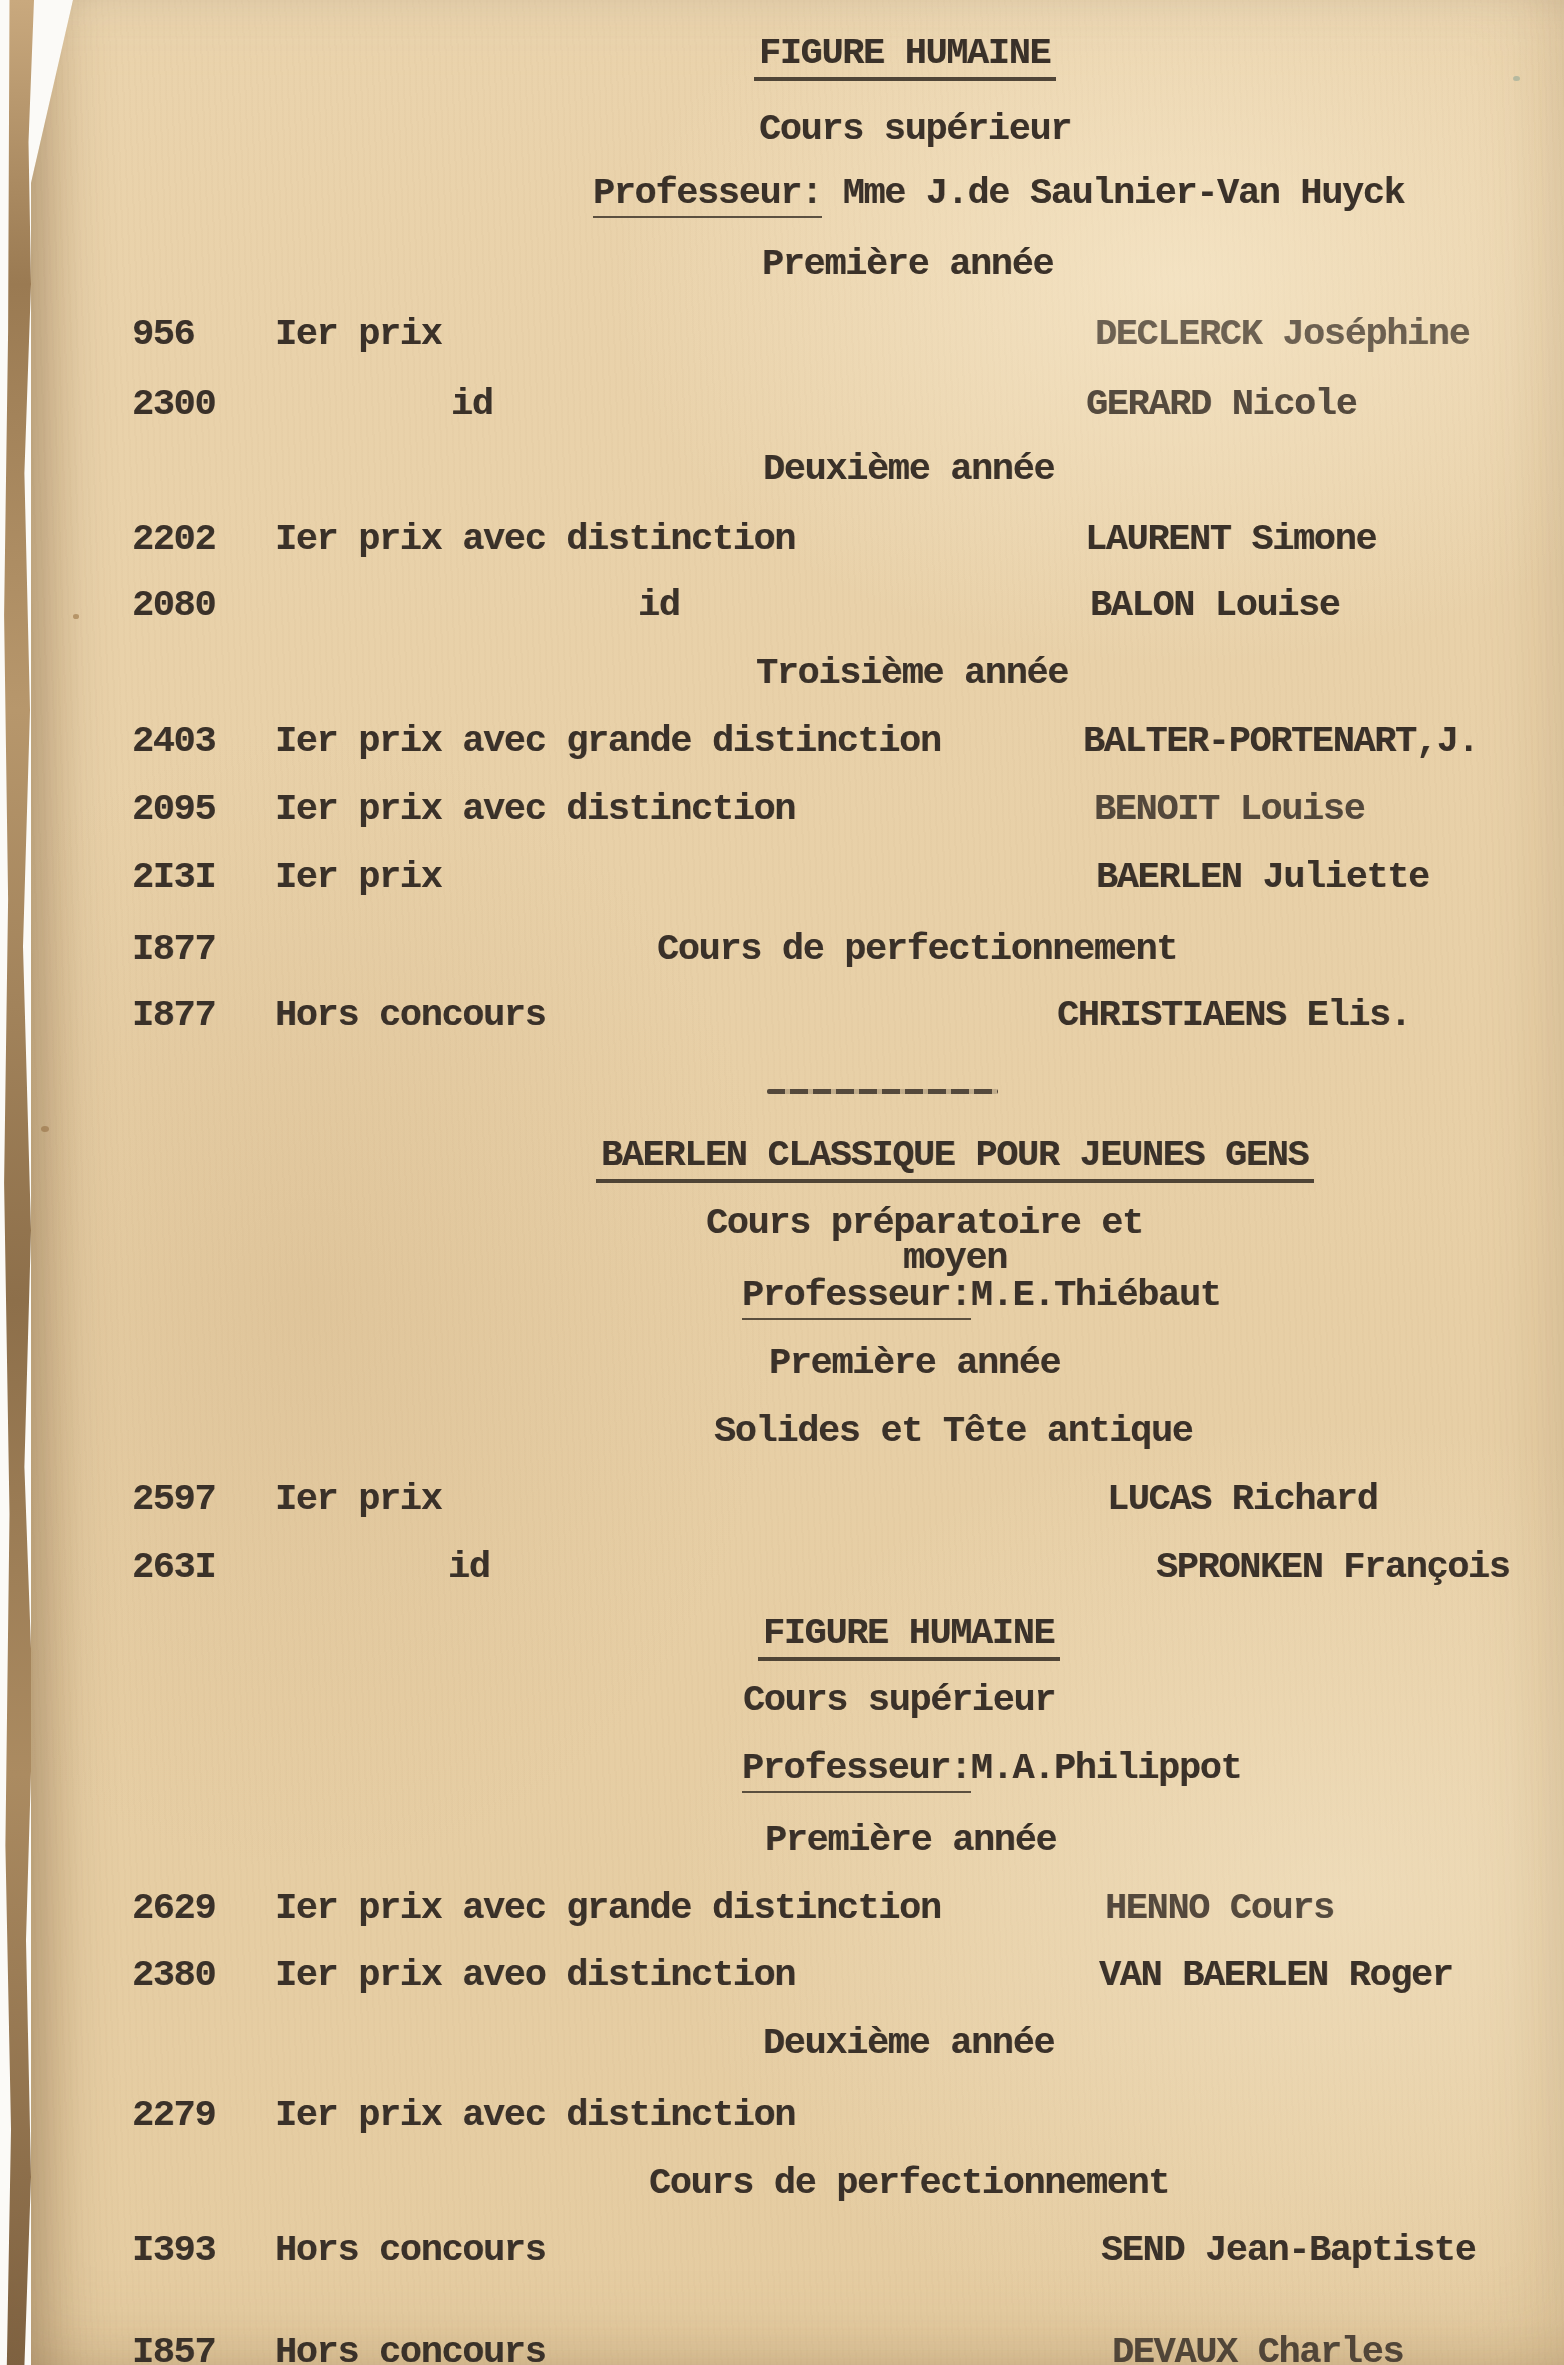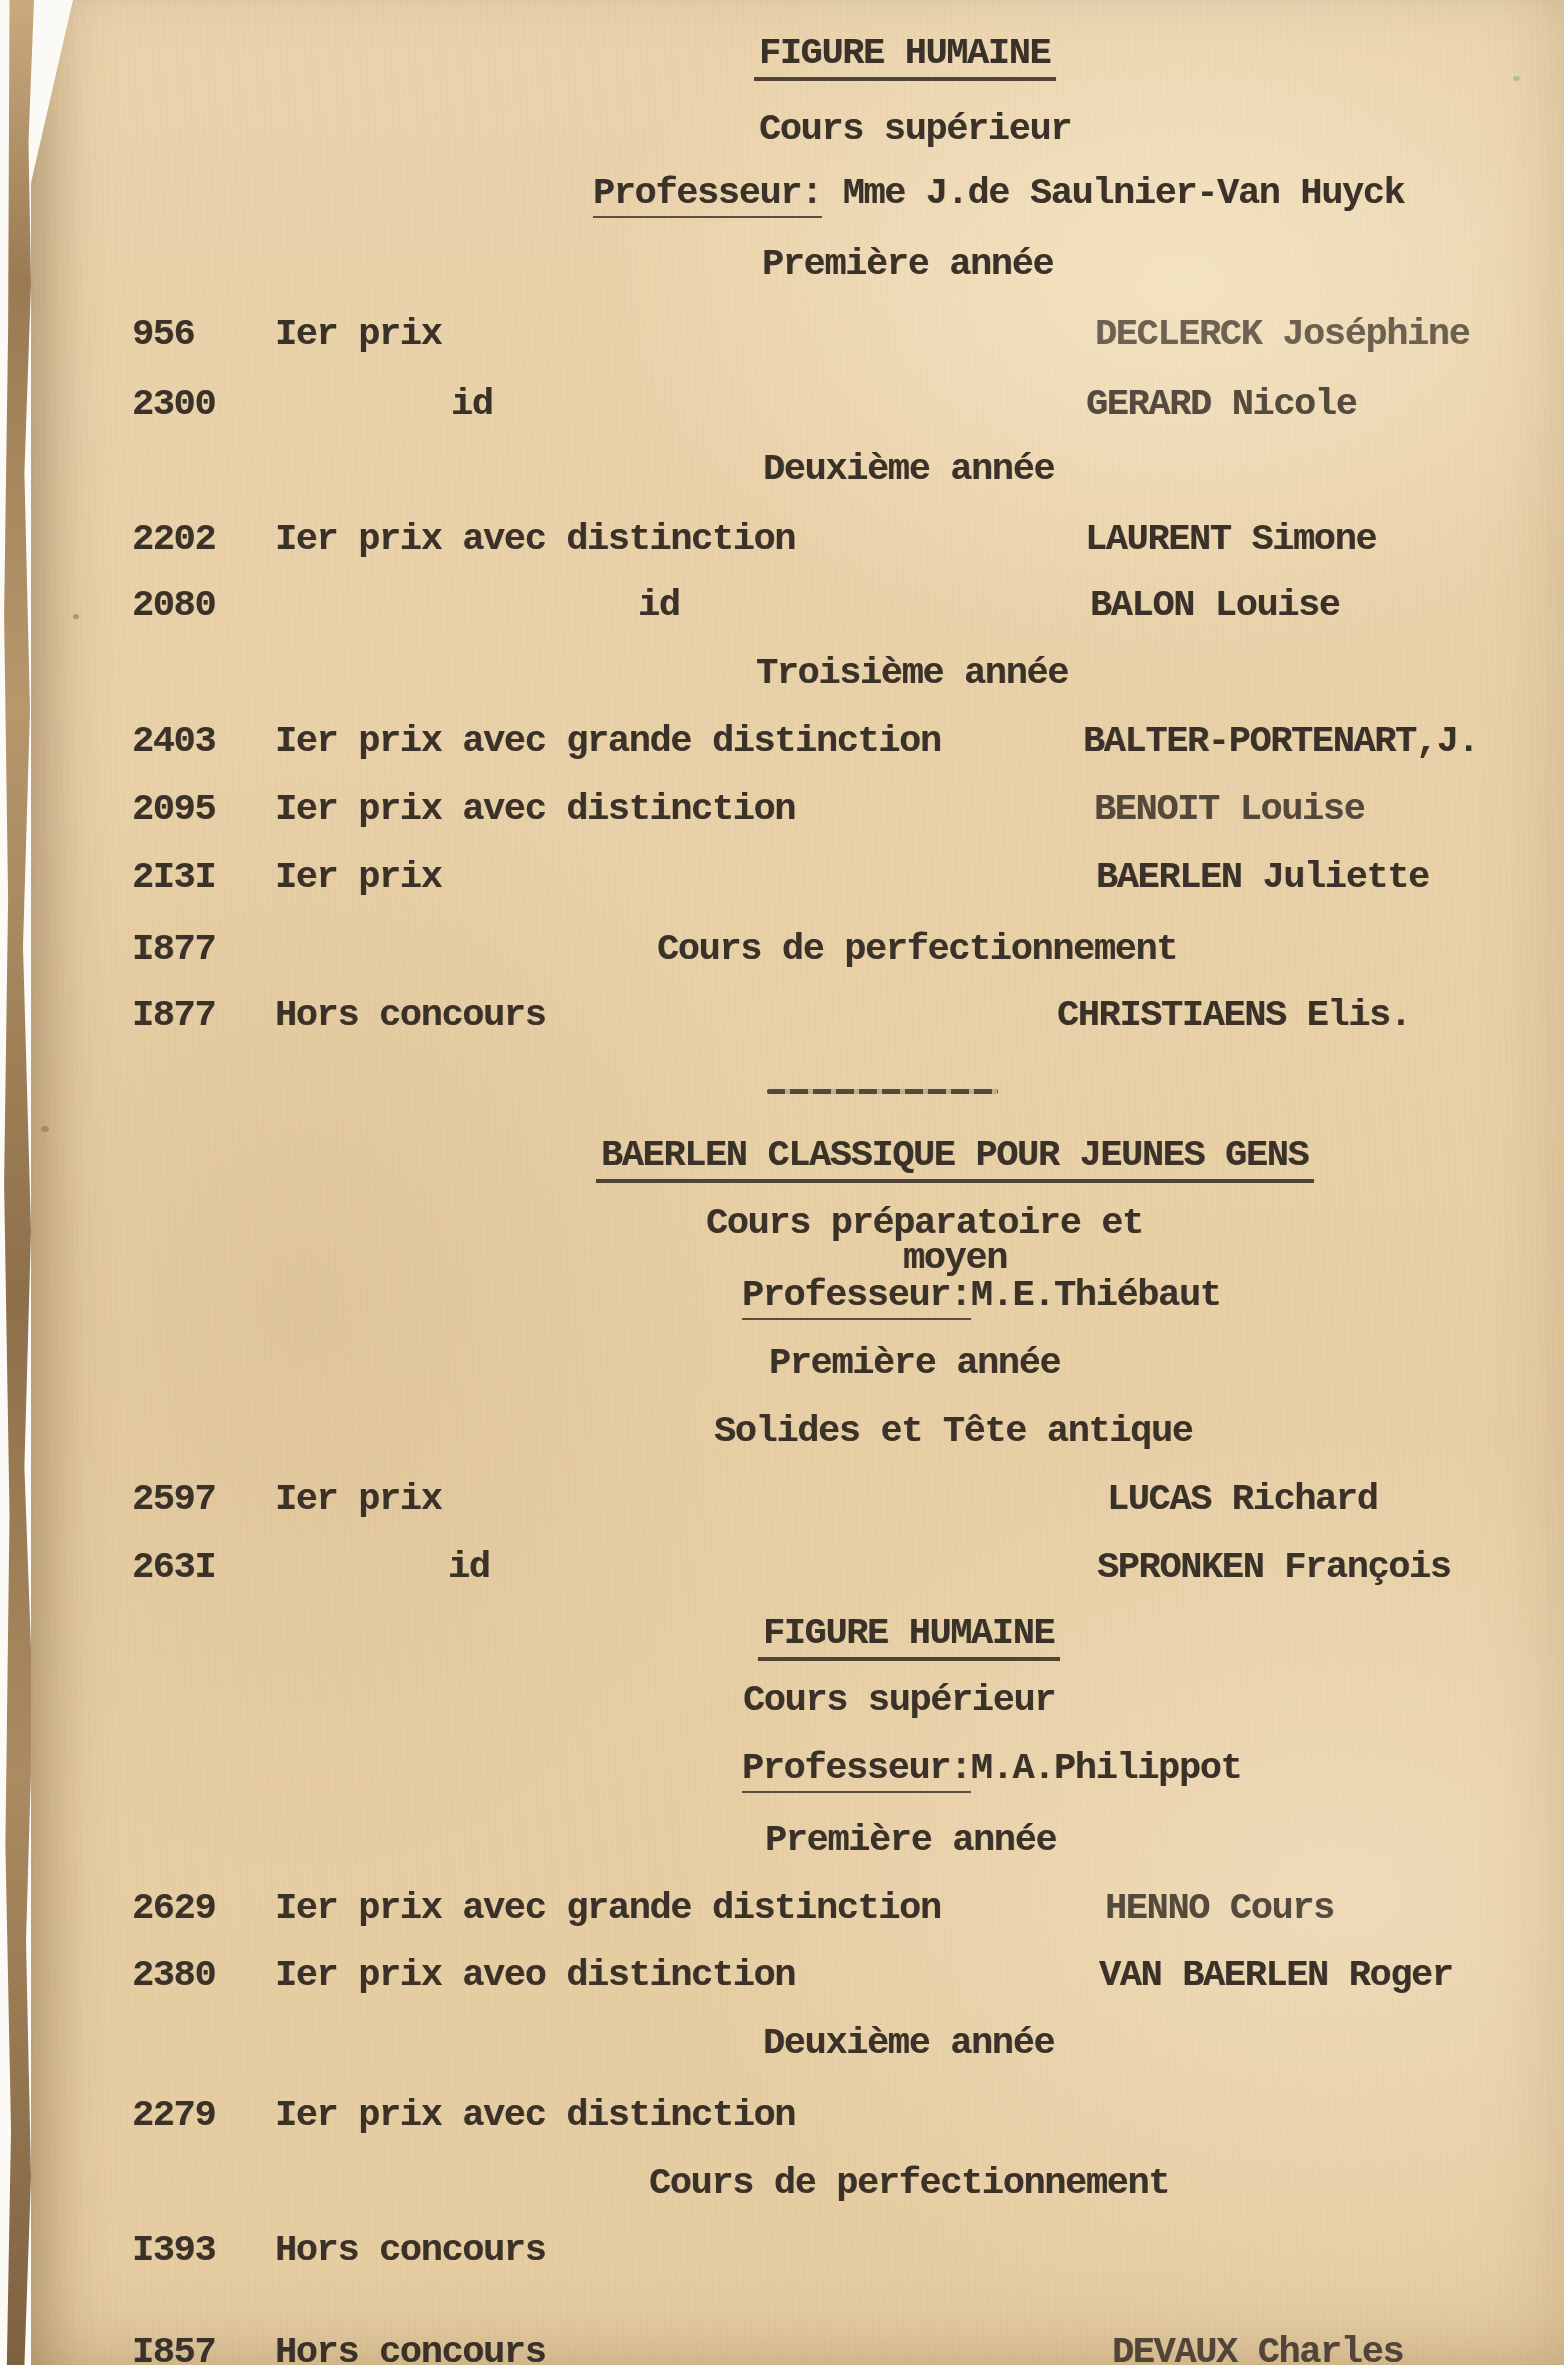--- a/index.html
+++ b/index.html
@@ -138,21 +138,21 @@
   <span class="t" style="left:714px">Solides et Tête antique</span>
 </div>
 <div class="line" style="top:1479px">
   <span class="t" style="left:132px">2597</span>
   <span class="t" style="left:275px">Ier prix</span>
   <span class="t" style="left:1107px">LUCAS Richard</span>
 </div>
 <div class="line" style="top:1547px">
   <span class="t" style="left:132px">263I</span>
   <span class="t" style="left:448px">id</span>
-  <span class="t" style="left:1097px">SPRONKEN François</span>
+  <span class="t" style="left:1156px">SPRONKEN François</span>
 </div>
 
 <div class="line" style="top:1613px">
   <span class="t title-underline" style="left:763px">FIGURE HUMAINE</span>
 </div>
 <div class="line" style="top:1680px">
   <span class="t" style="left:743px">Cours supérieur</span>
 </div>
 <div class="line" style="top:1748px">
   <span class="t" style="left:706px"><span class="prof-underline">Professeur:</span><span>M.A.Philippot</span></span>
@@ -176,20 +176,21 @@
 <div class="line" style="top:2095px">
   <span class="t" style="left:132px">2279</span>
   <span class="t" style="left:275px">Ier prix avec distinction</span>
 </div>
 <div class="line" style="top:2163px">
   <span class="t" style="left:649px">Cours de perfectionnement</span>
 </div>
 <div class="line" style="top:2230px">
   <span class="t" style="left:132px">I393</span>
   <span class="t" style="left:275px">Hors concours</span>
+  <span class="t" style="left:1101px">SEND Jean-Baptiste</span>
 </div>
 <div class="line" style="top:2332px">
   <span class="t" style="left:132px">I857</span>
   <span class="t" style="left:275px">Hors concours</span>
   <span class="t f2" style="left:1112px">DEVAUX Charles</span>
 </div>
 
 <div class="speck" style="left:73px;top:614px;width:6.1px;height:4.8px;background:rgba(150,110,60,.55)"></div>
 <div class="speck" style="left:41px;top:1126px;width:8.1px;height:6.1px;background:rgba(140,100,55,.5)"></div>
 <div class="speck" style="left:1513px;top:76px;width:6.8px;height:5.4px;background:rgba(90,140,140,.35)"></div>

